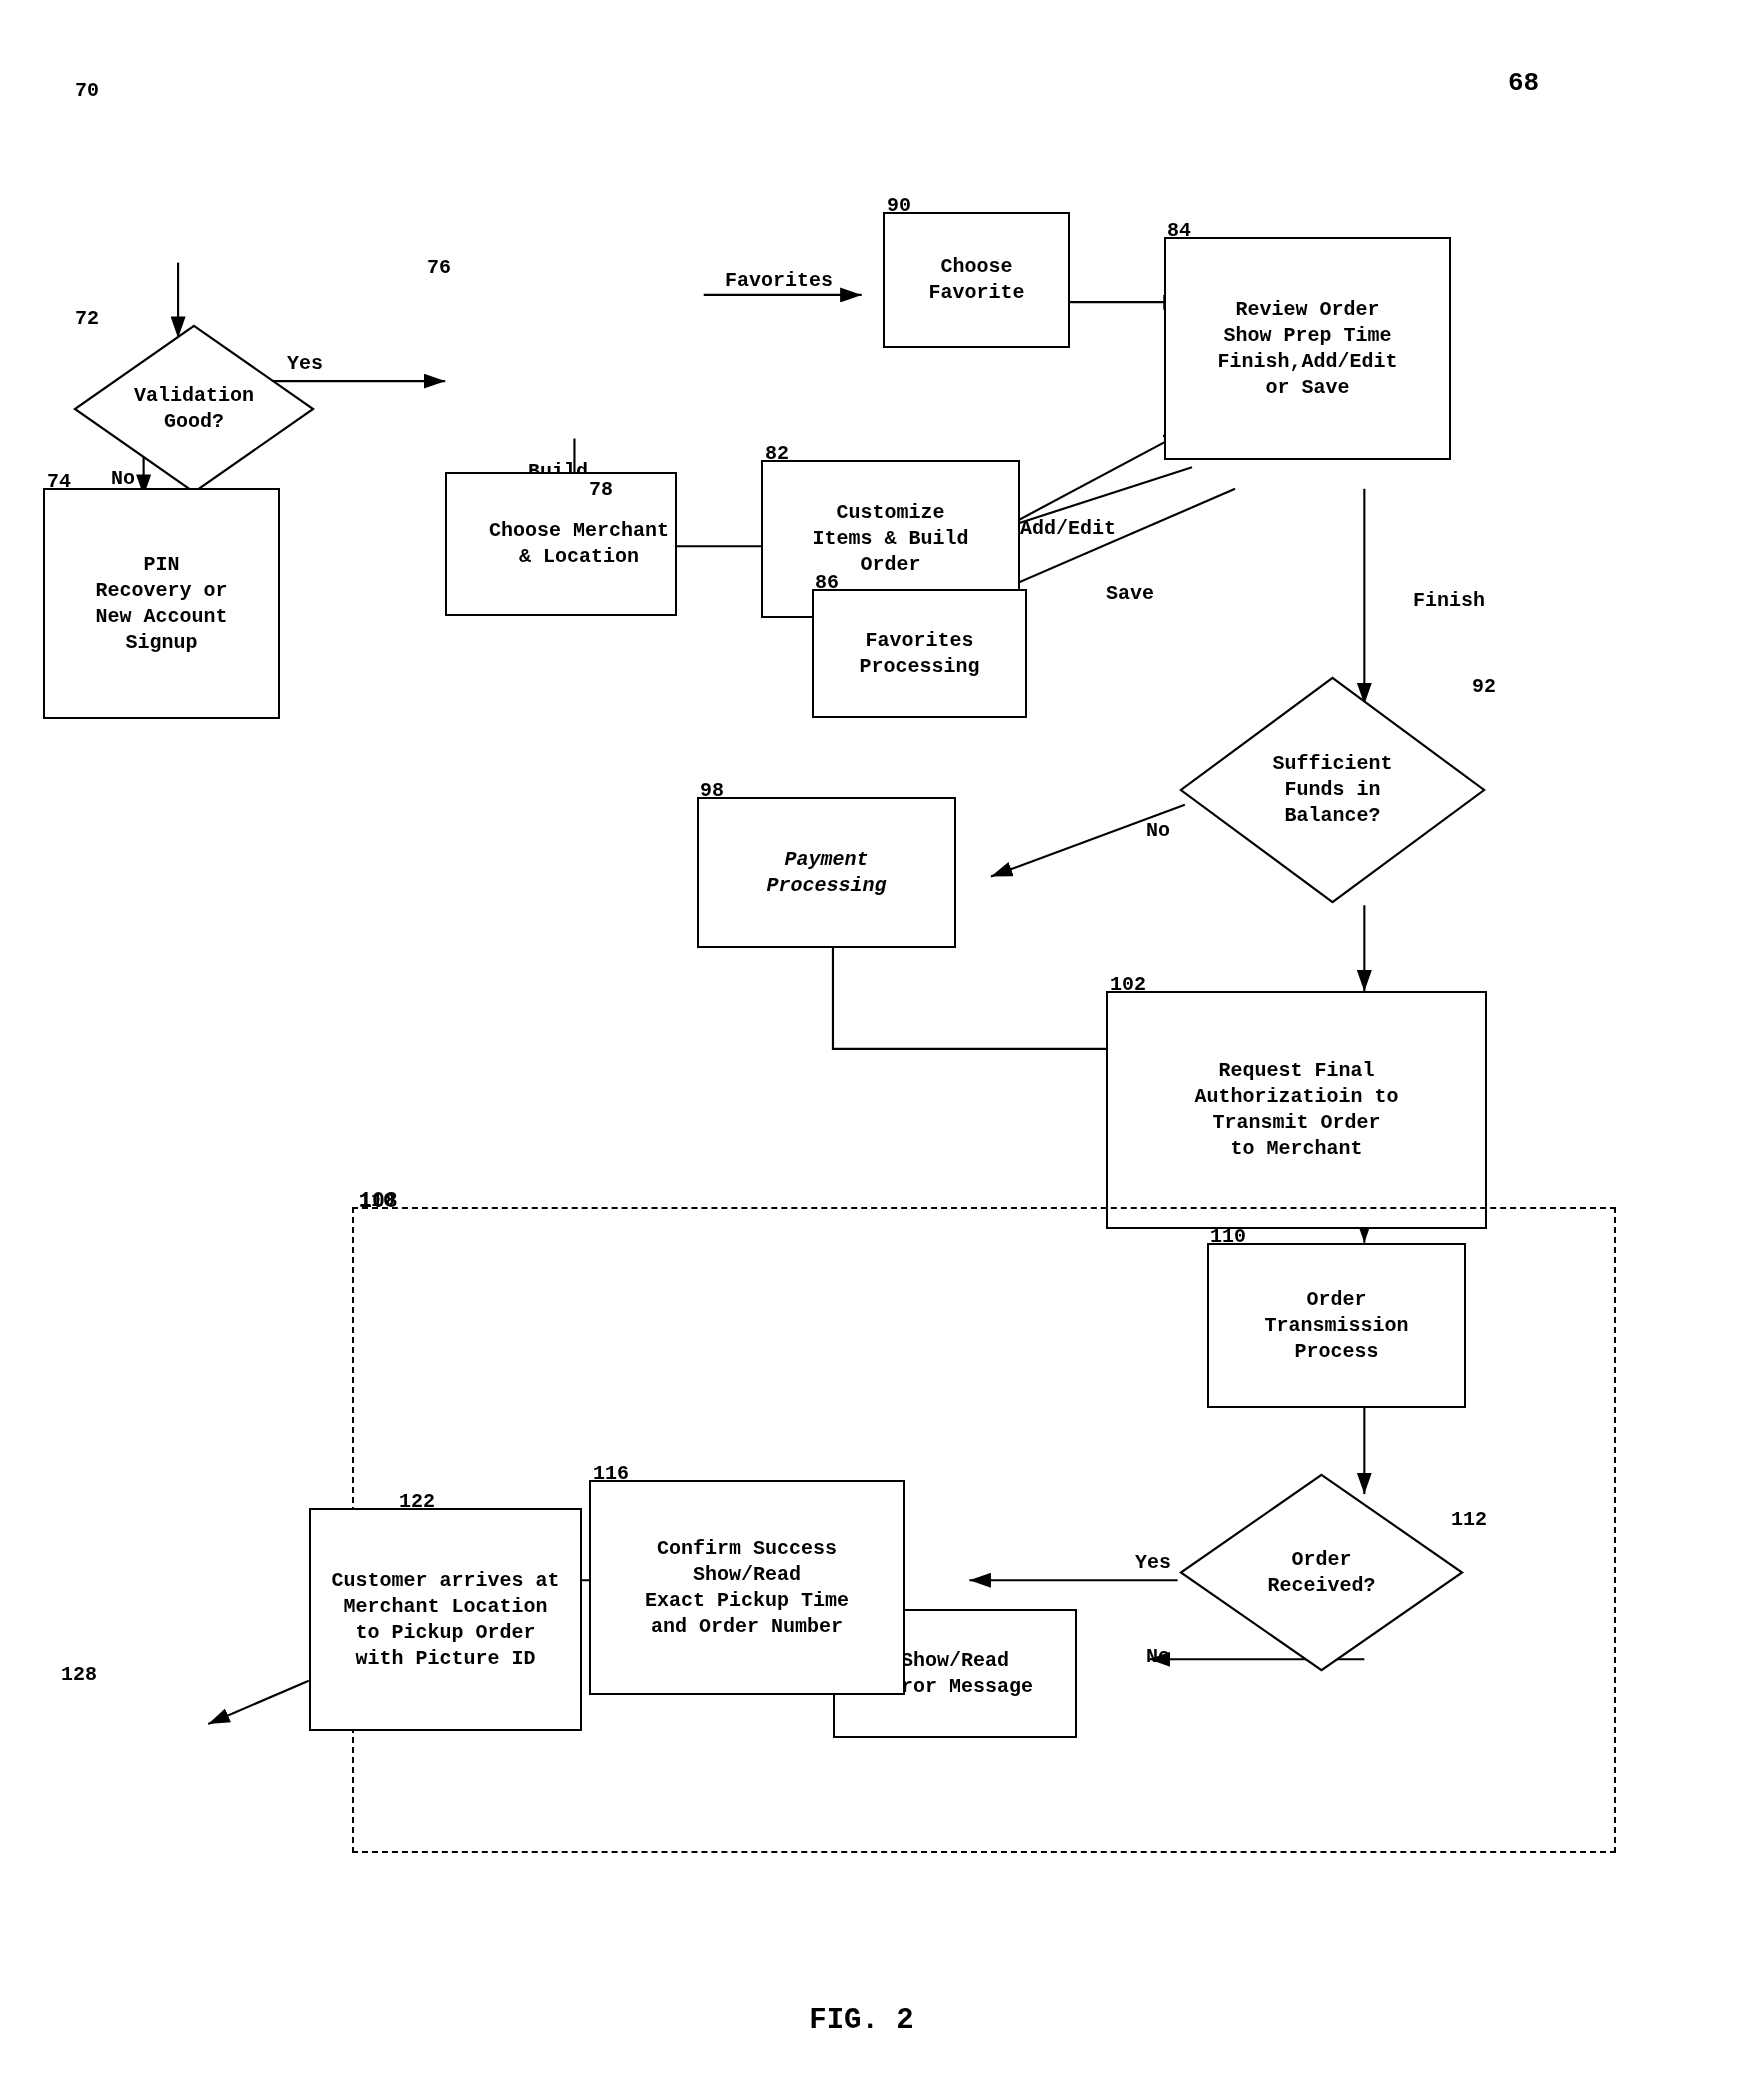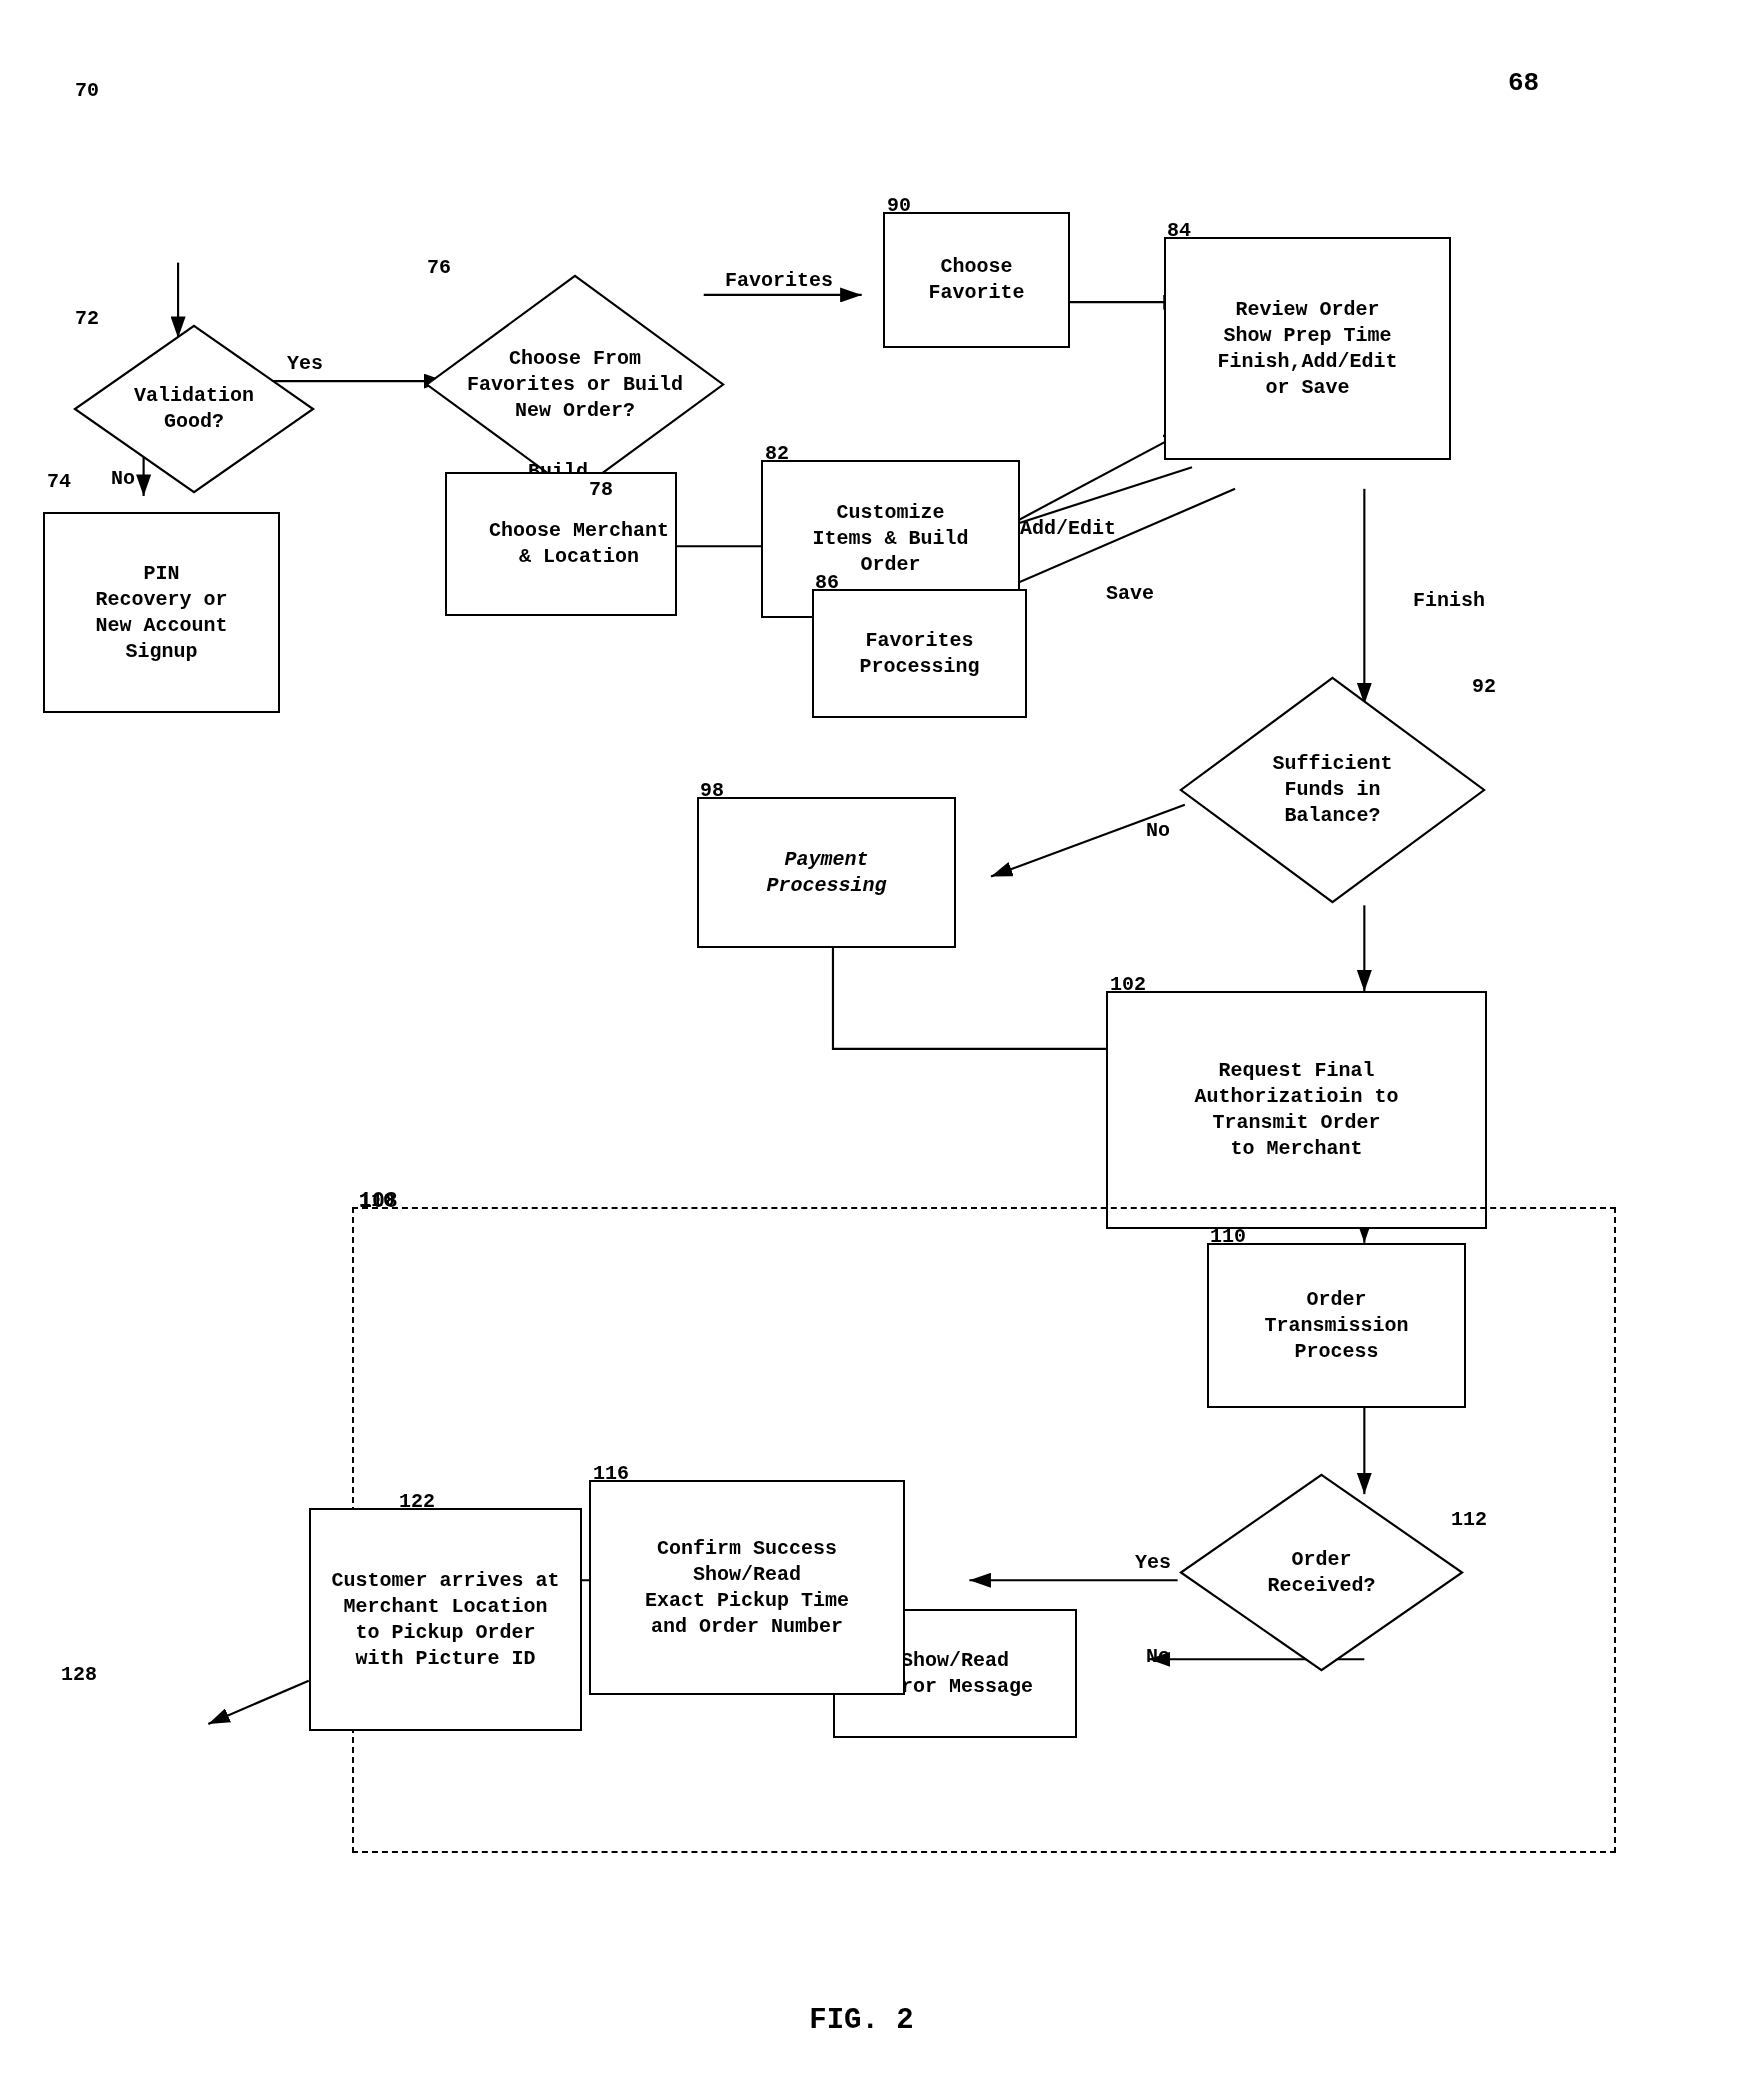--- a/index.html
+++ b/index.html
@@ -166,33 +166,25 @@
       </svg>
       <div class="diamond-text">Validation<br>Good?</div>
     </div>
   </div>
   <span class="label-tag" style="left:75px; top:307px;">72</span>
 
   <span class="label-tag" style="left:287px; top:352px;">Yes</span>
 
   <span class="label-tag" style="left:111px; top:467px;">No</span>
 
-  <div class="node rect-node" style="left:43px; top:512px; width:237px; height:201px;">
+  <div class="node rect-node" style="left:43px; top:488px; width:237px; height:231px;">
     <span>PIN<br>Recovery or<br>New Account<br>Signup</span>
   </div>
   <span class="label-tag" style="left:47px; top:470px;">74</span>
 
-  <div class="node diamond-node" style="left:424px; top:273px; width:302px; height:223px;">
-    <div class="diamond-inner">
-      <svg viewBox="0 0 420 310" preserveAspectRatio="none">
-        <polygon points="210,4 416,155 210,306 4,155" fill="white" stroke="black" stroke-width="3"></polygon>
-      </svg>
-      <div class="diamond-text">Choose From<br>Favorites or Build<br>New Order?</div>
-    </div>
-  </div>
   <span class="label-tag" style="left:427px; top:256px;">76</span>
 
   <span class="label-tag" style="left:725px; top:269px;">Favorites</span>
 
   <span class="label-tag" style="left:528px; top:460px;">Build</span>
 
   <div class="node rect-node" style="left:883px; top:212px; width:187px; height:136px;">
     <span>Choose<br>Favorite</span>
   </div>
   <span class="label-tag" style="left:887px; top:194px;">90</span>

